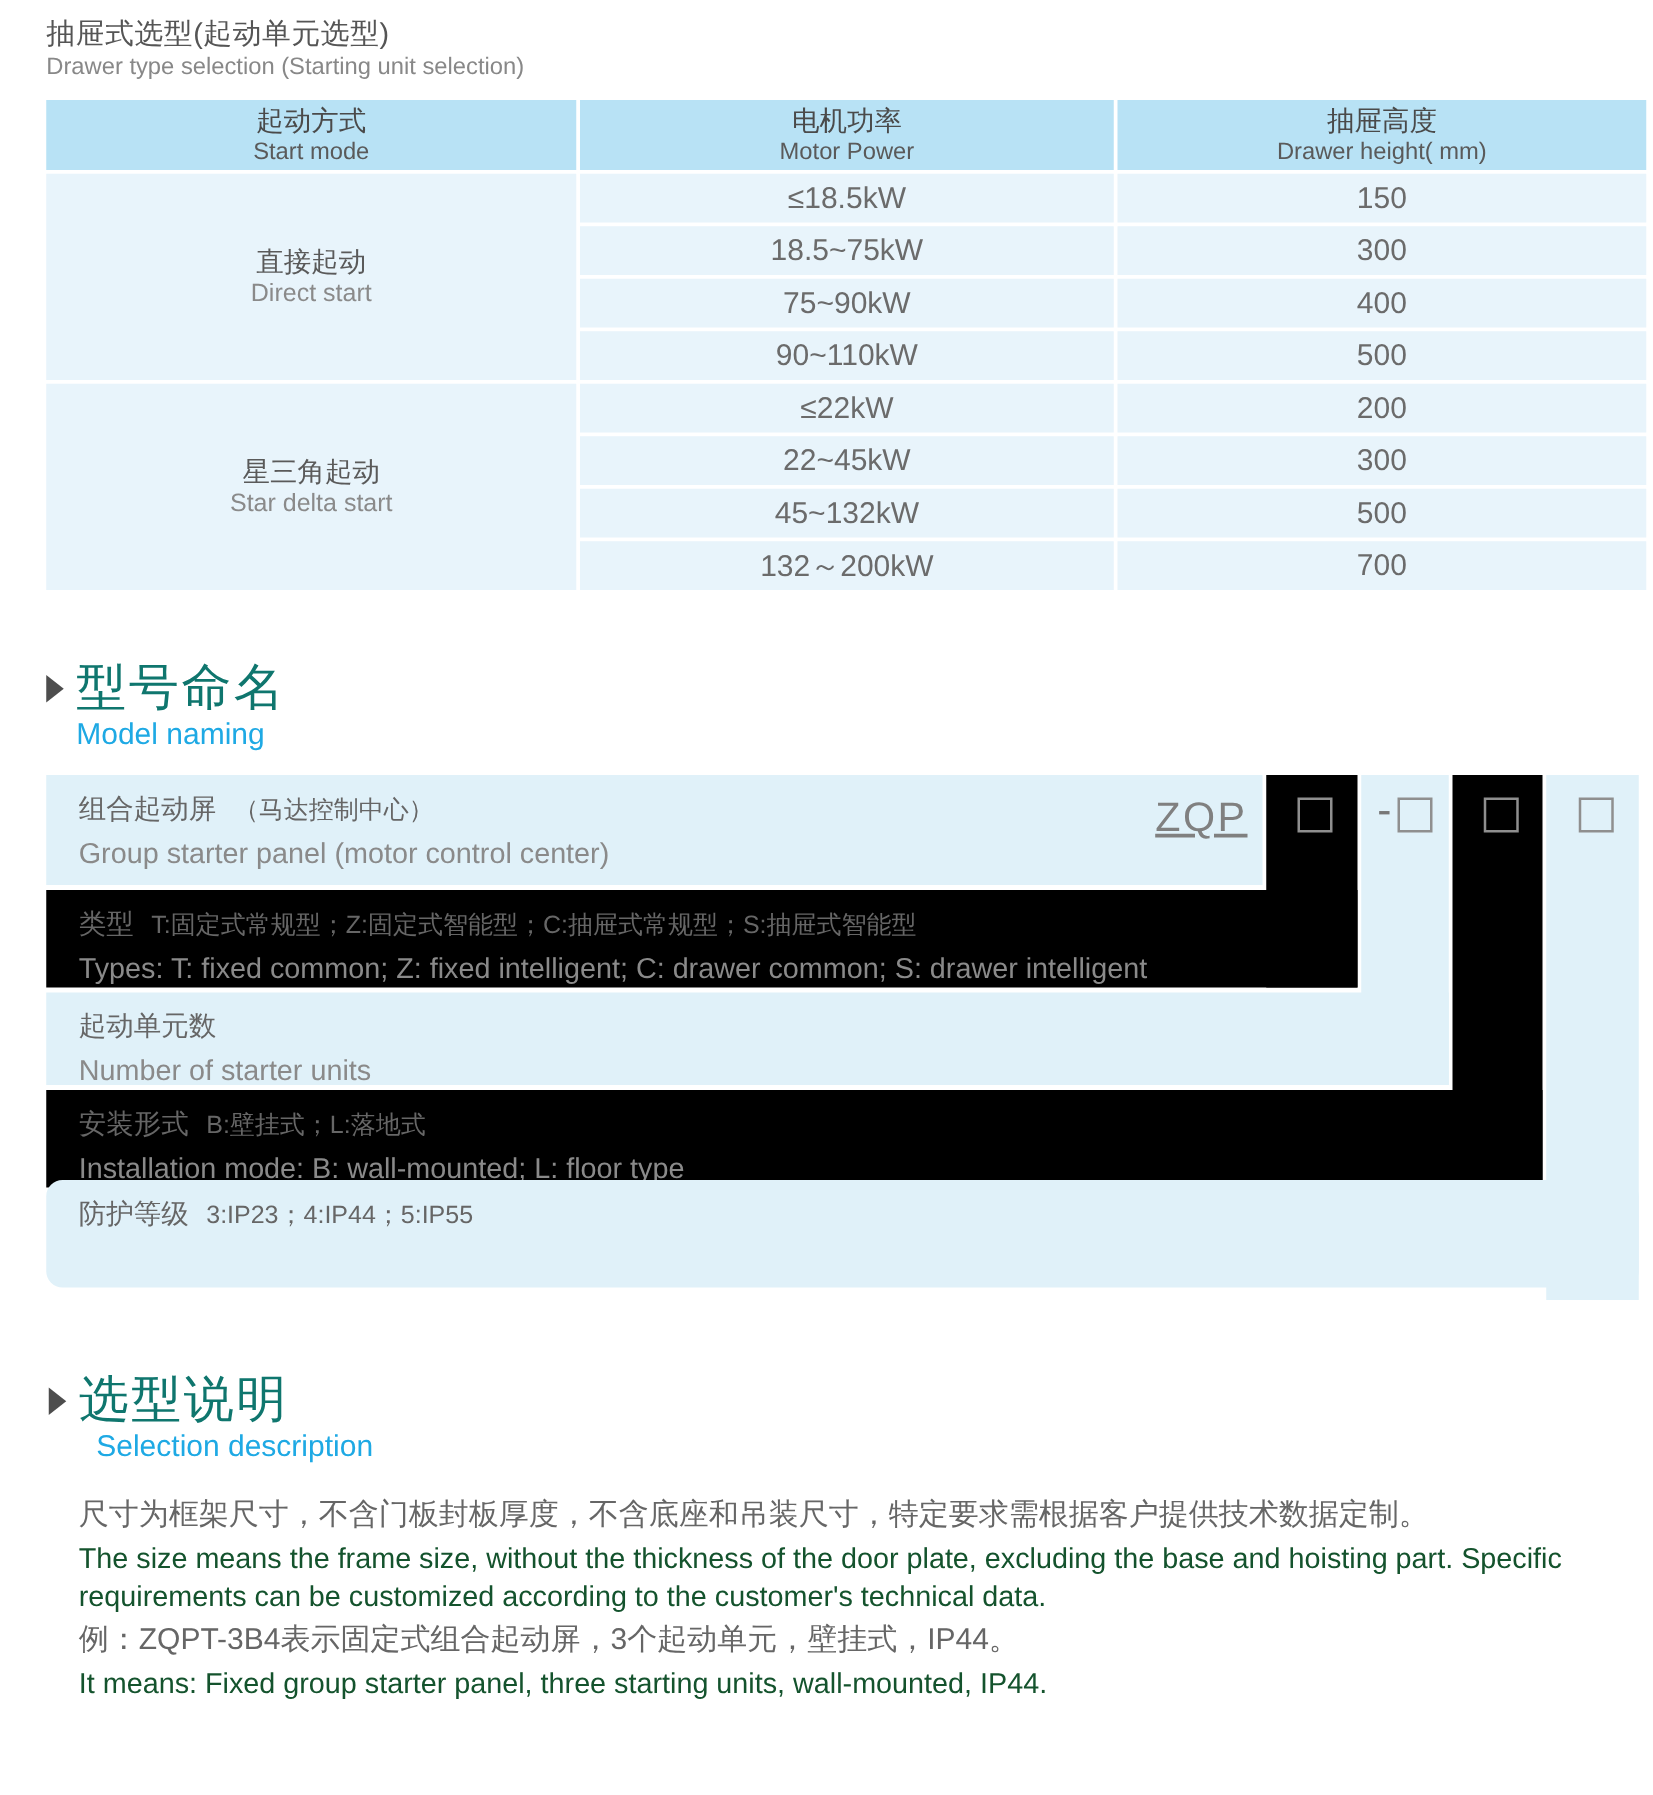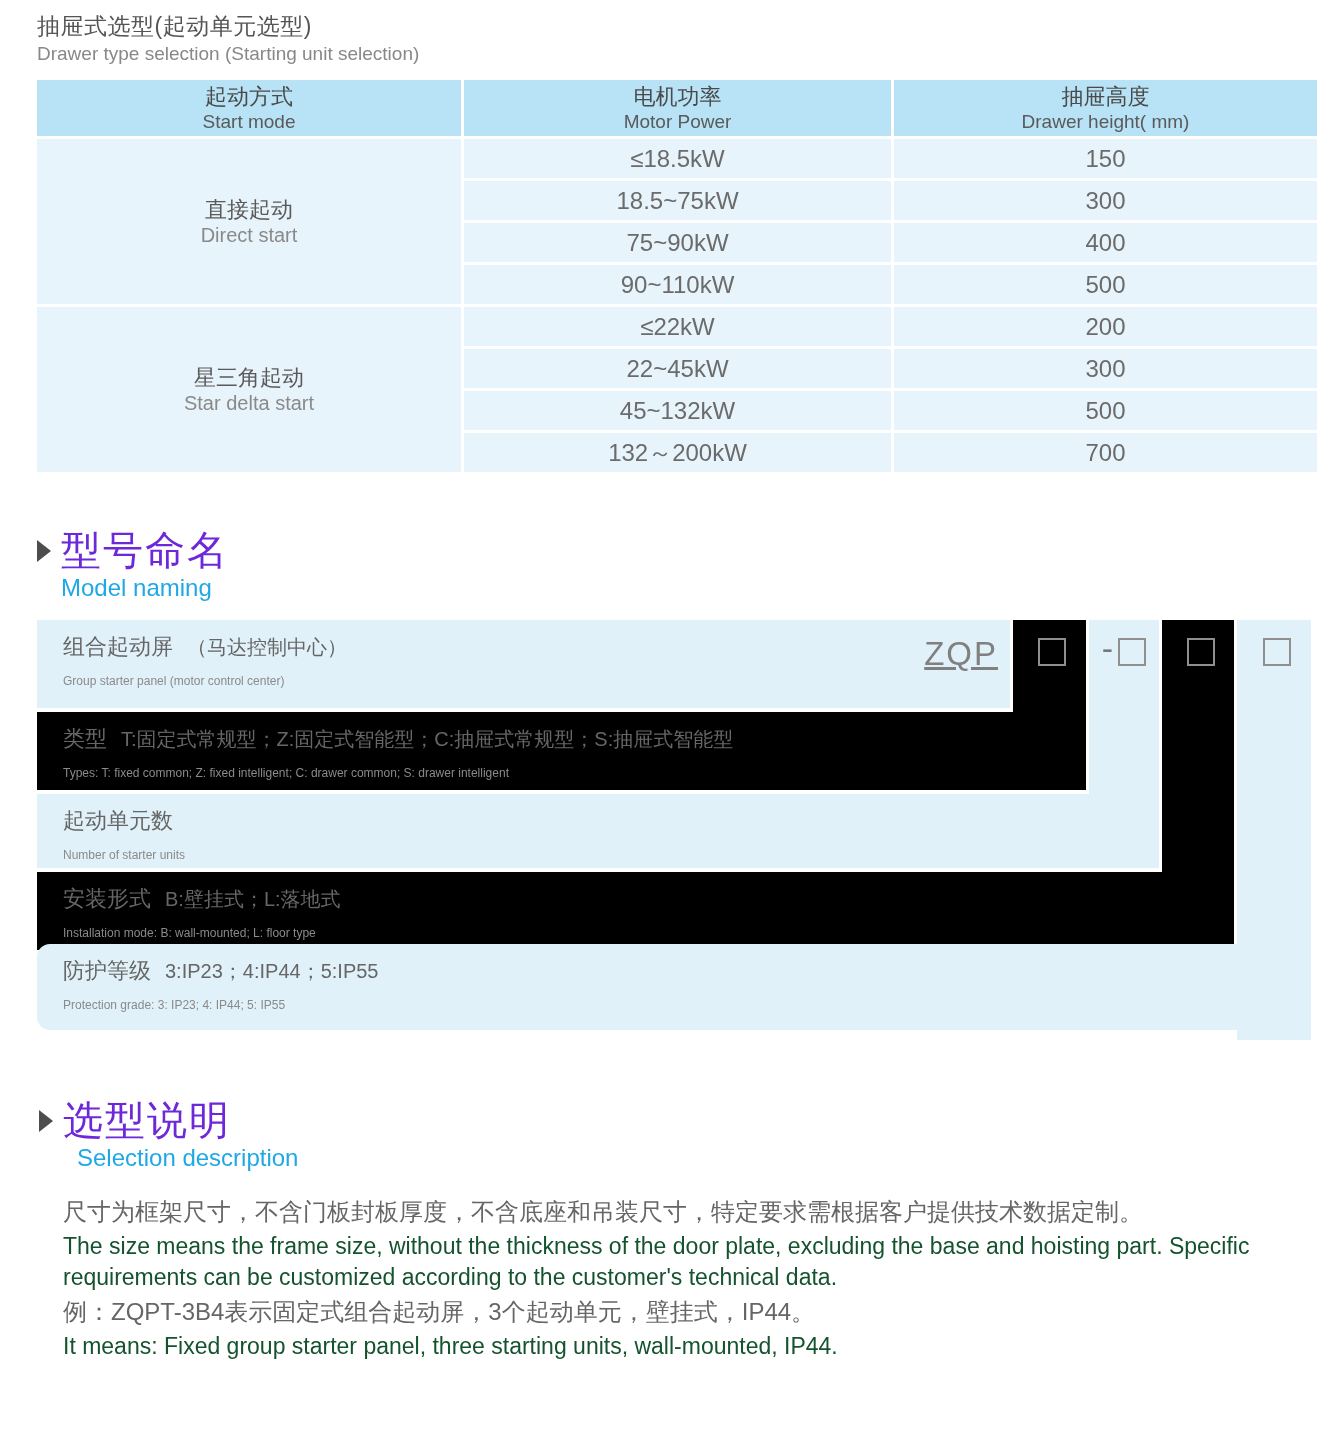--- a/index.html
+++ b/index.html
@@ -25,32 +25,32 @@
   .td{background:#e8f4fb;}
   .td.val{font-size:24px;color:#6b6b6b;}
   .mode-zh{font-size:22px;color:#5a5a5a;line-height:27px;}
   .mode-en{font-size:20px;color:#8a8a8a;line-height:24px;}
 
   
   .section-head{position:absolute;display:flex;align-items:flex-start;}
   .tri-icon{width:0;height:0;border-left:14px solid #4d4d4d;
             border-top:11px solid transparent;border-bottom:11px solid transparent;
             margin-top:12px;margin-right:10px;flex:0 0 auto;}
-  .sh-text .sh-zh{font-size:40px;line-height:44px;color:#6d28d9;letter-spacing:2px;}
+  .sh-text .sh-zh{font-size:40px;line-height:44px;color:#0f766e;letter-spacing:2px;}
   .sh-text .sh-en{font-size:24px;line-height:28px;color:#1ea9e4;margin-top:2px;}
   #sec2 .sh-en{margin-left:14px;}
 
   
   .ladder{position:absolute;left:14px;top:620px;width:1274px;height:420px;}
   .band{position:absolute;left:0;box-sizing:border-box;padding:13px 0 0 26px;}
   .band.blue,.strip.blue{background:#e0f1f9;}
   .band.gray,.strip.gray{background:#000000;}
   .band-zh{font-size:22px;color:#666;line-height:27px;margin-bottom:9px;white-space:nowrap;}
   .band-zh .rest{font-size:20px;margin-left:14px;color:#666;}
-  .band-en{font-size:12px;color:#8a8a8a;line-height:23px;white-space:nowrap;}
+  .band-en{font-size:23px;color:#8a8a8a;line-height:23px;white-space:nowrap;}
   .zqp-code{position:absolute;top:16px;right:12px;font-size:33px;color:#808080;
             letter-spacing:2px;line-height:36px;text-decoration:underline;}
   .strip{position:absolute;top:0;display:flex;justify-content:center;
          align-items:flex-start;padding-top:18px;box-sizing:border-box;}
   .code-box{width:24px;height:24px;border:2px solid #8f8f8f;display:inline-block;}
   .box-prefix{font-size:34px;line-height:26px;color:#777;margin-right:5px;
               display:inline-block;transform:translateY(-3px);}
 
   
   .desc-block{position:absolute;left:40px;top:1196px;width:1244px;}
@@ -147,21 +147,20 @@
     <div class="band blue" style="top:174px;height:74px;width:1122px;">
       <div class="band-zh"><span class="lbl">起动单元数</span><span class="rest"></span></div>
       <div class="band-en">Number of starter units</div>
     </div>
     <div class="band gray" style="top:252px;height:78px;width:1197px;">
       <div class="band-zh"><span class="lbl">安装形式</span><span class="rest">B:壁挂式；L:落地式</span></div>
       <div class="band-en">Installation mode: B: wall-mounted; L: floor type</div>
     </div>
     <div class="band blue" style="top:324px;height:86px;width:1274px;border-radius:13px;">
       <div class="band-zh"><span class="lbl">防护等级</span><span class="rest">3:IP23；4:IP44；5:IP55</span></div>
-      <div class="band-en">Protection grade:  3: IP23; 4: IP44; 5: IP55</div>
     </div>
   </div>
 
   <div class="section-head" id="sec2" style="left:16px;top:1098px;">
     <span class="tri-icon"></span>
     <div class="sh-text">
       <div class="sh-zh">选型说明</div>
       <div class="sh-en">Selection description</div>
     </div>
   </div>

